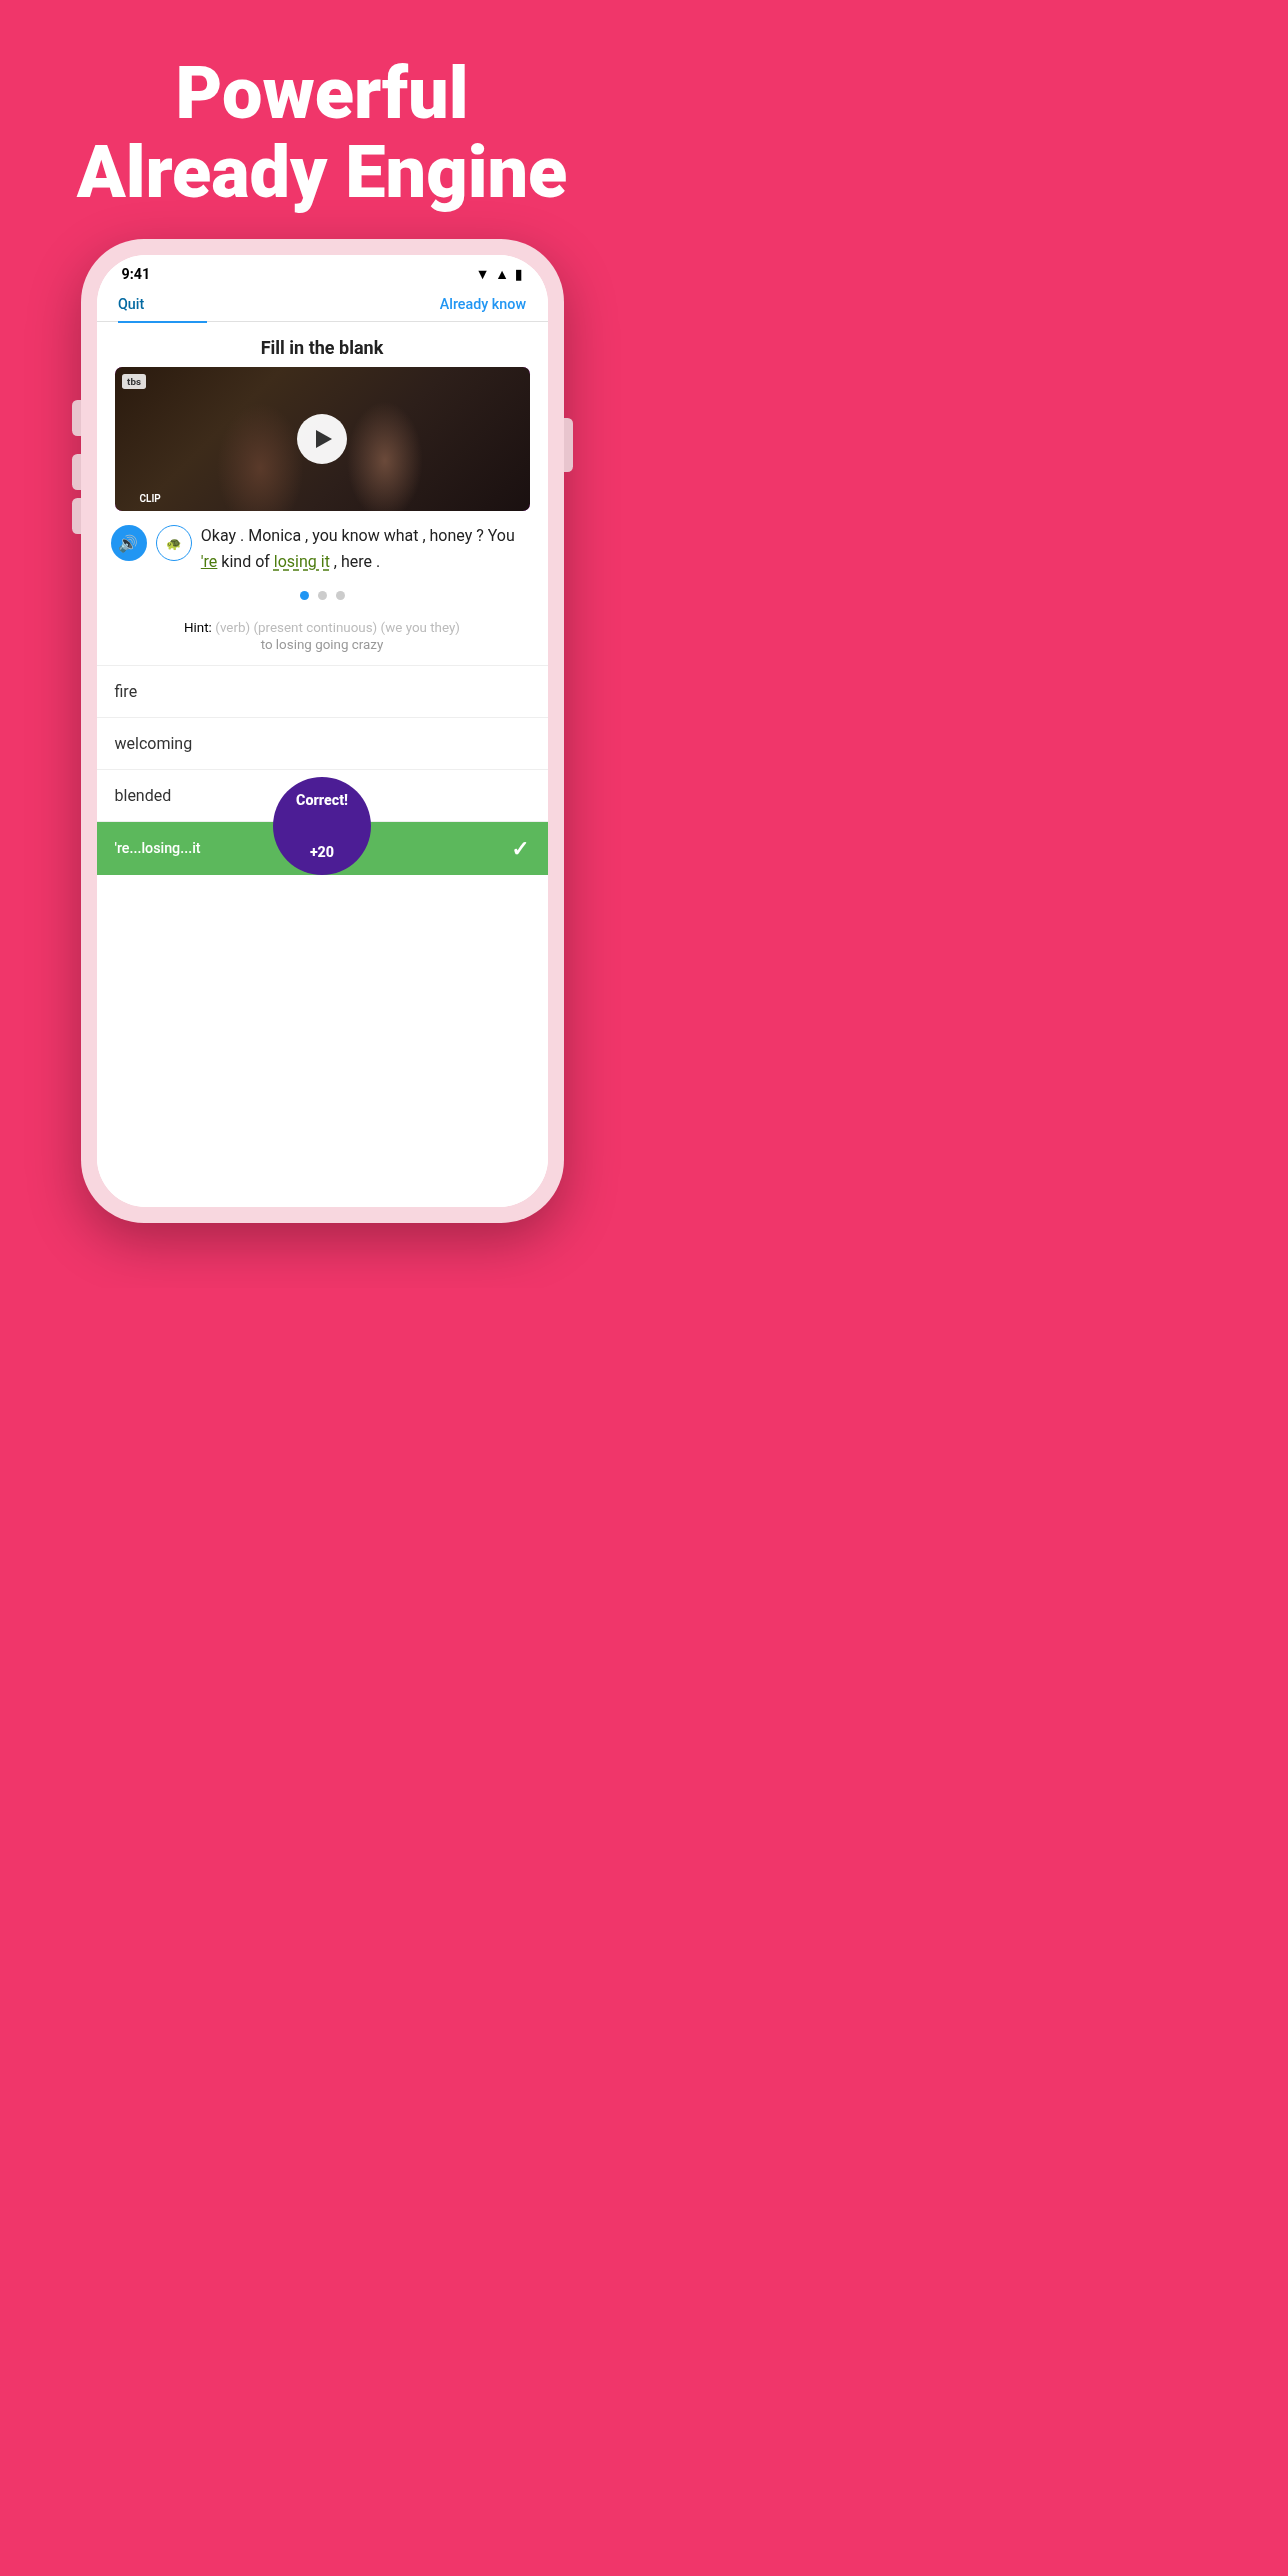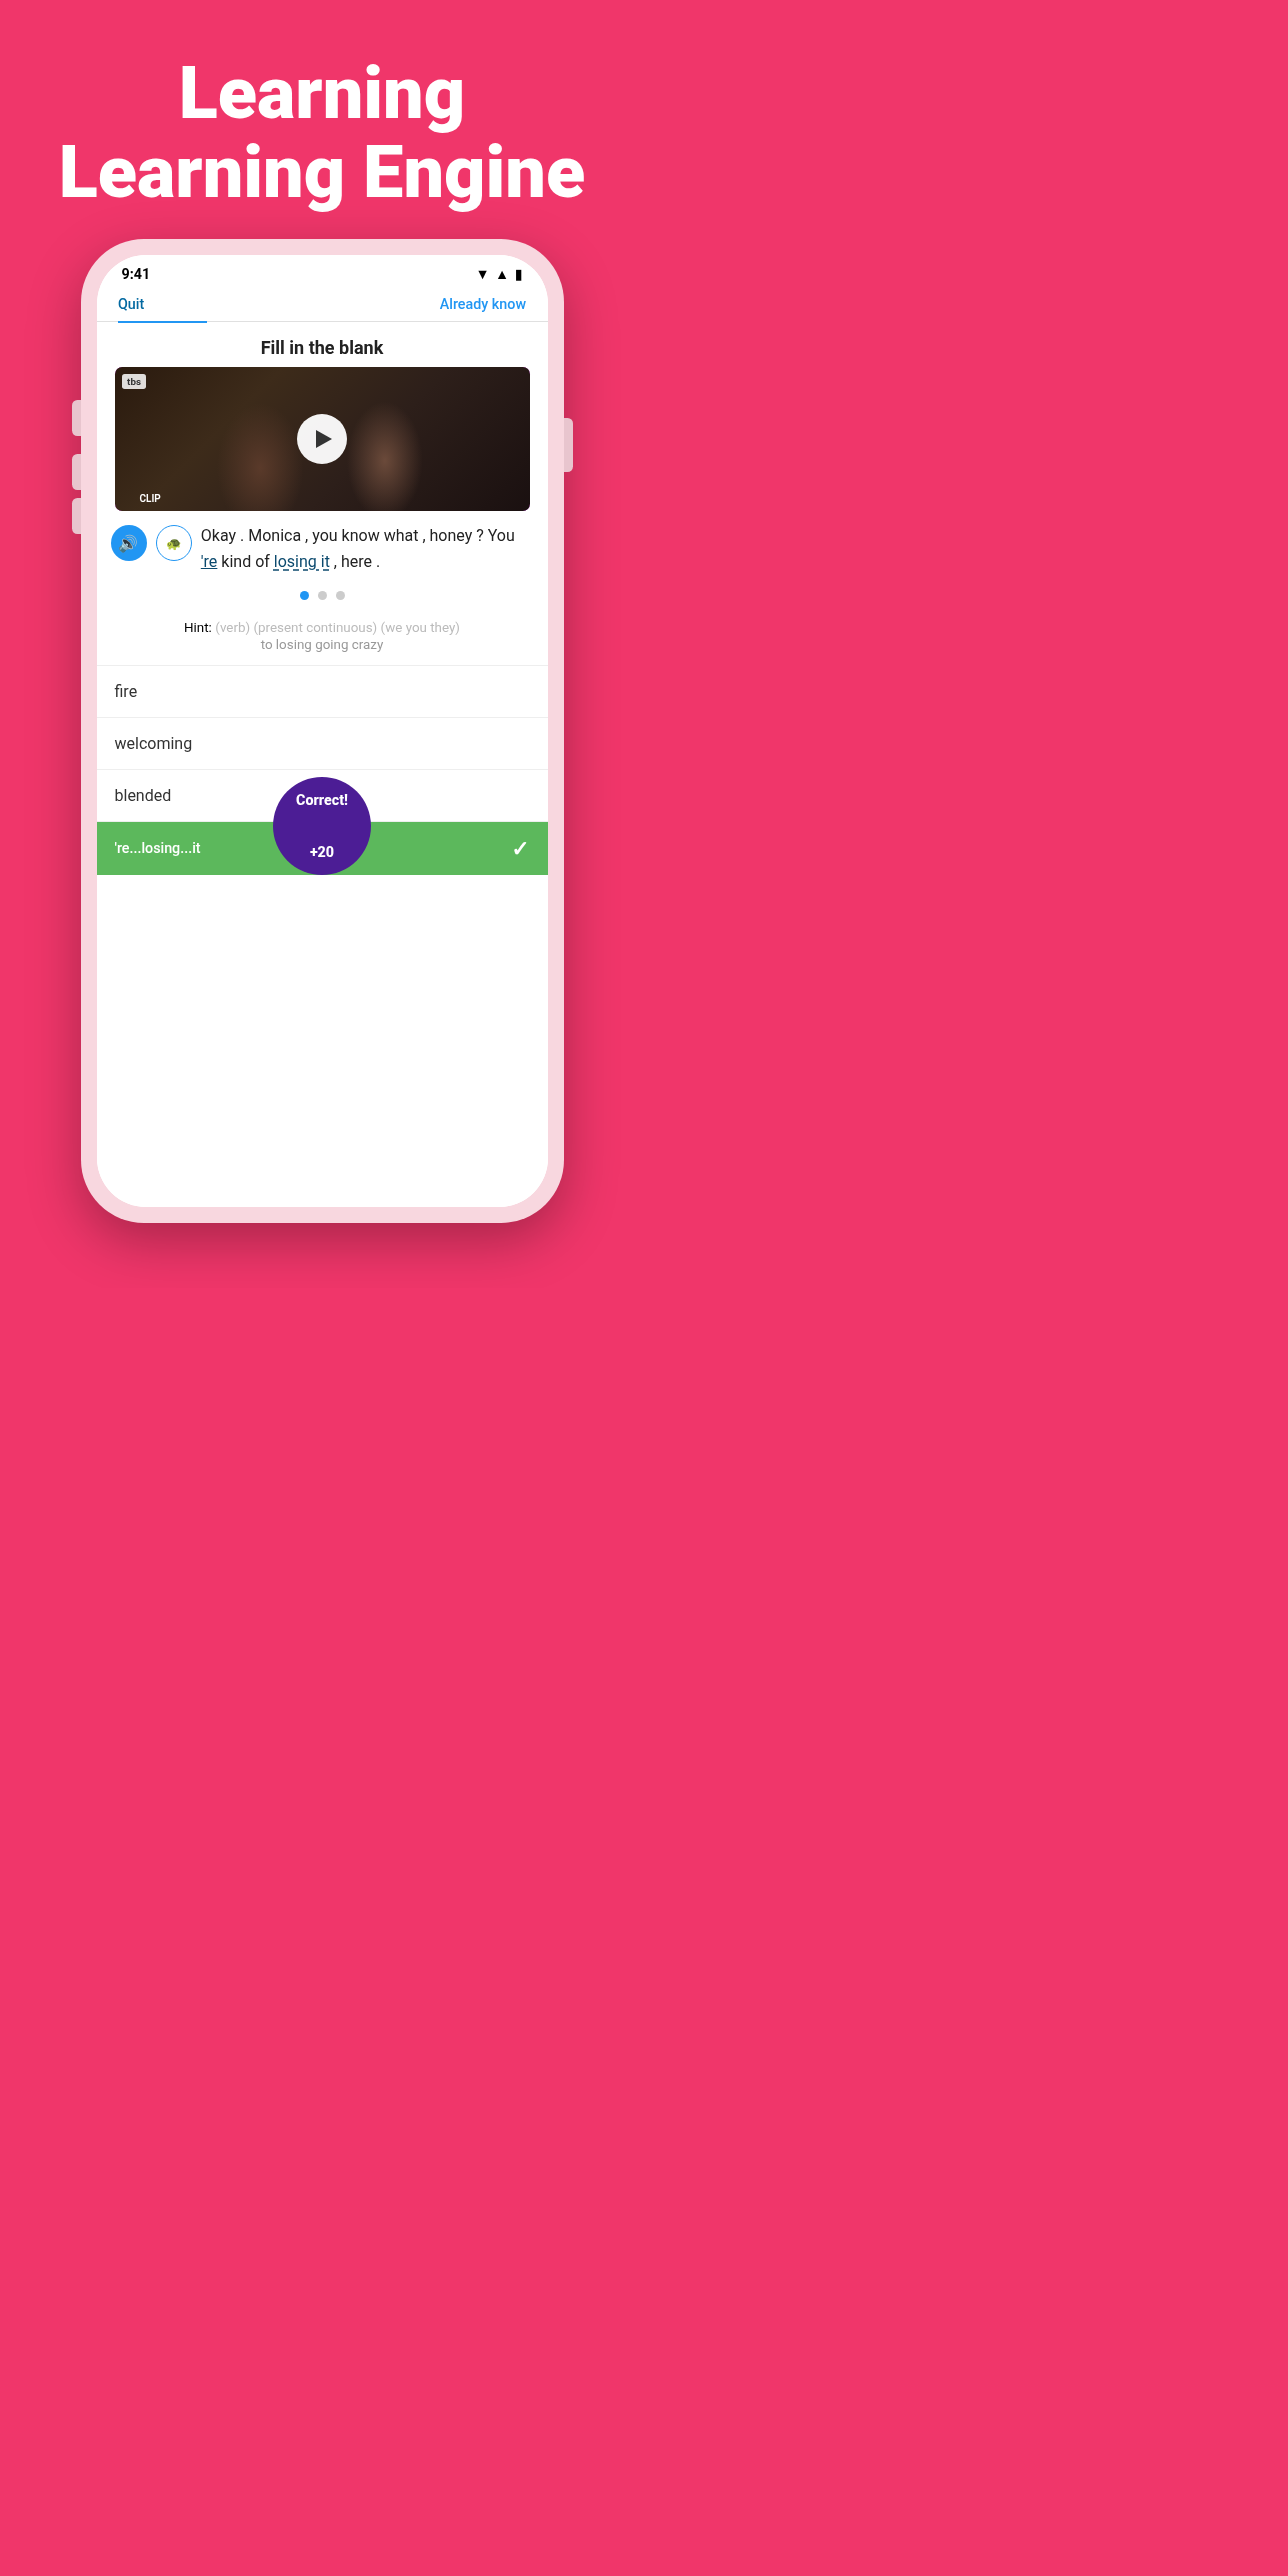--- a/index.html
+++ b/index.html
@@ -246,21 +246,21 @@
       font-size: 12.5px;
       font-weight: 700;
     }
     .transcript-text {
       font-size: 16px;
       line-height: 1.6;
       color: #222;
       flex: 1;
     }
     .highlight-blue {
-      color: #0c4a6e;
+      color: #4d7c0f;
       text-decoration: underline;
     }
     .underlined {
       text-decoration: underline;
       text-decoration-style: dashed;
       text-underline-offset: 2.7px;
     }
 
     
     .dots-row {
@@ -359,21 +359,21 @@
     .correct-popup-points {
       color: white;
       font-size: 14.3px;
       font-weight: 800;
     }
   </style>
 </head>
 <body>
 
 <div class="hero-section">
-  <h1 class="hero-title">Learning Learning Engine</h1>
+  <h1 class="hero-title">Powerful Already Engine</h1>
 </div>
 
 <div class="phone-wrapper">
   <div class="phone-frame">
     <div class="phone-screen">
 
       <div class="status-bar">
         <span class="status-time">9:41</span>
         <div class="status-icons">
           <span>▼</span>

